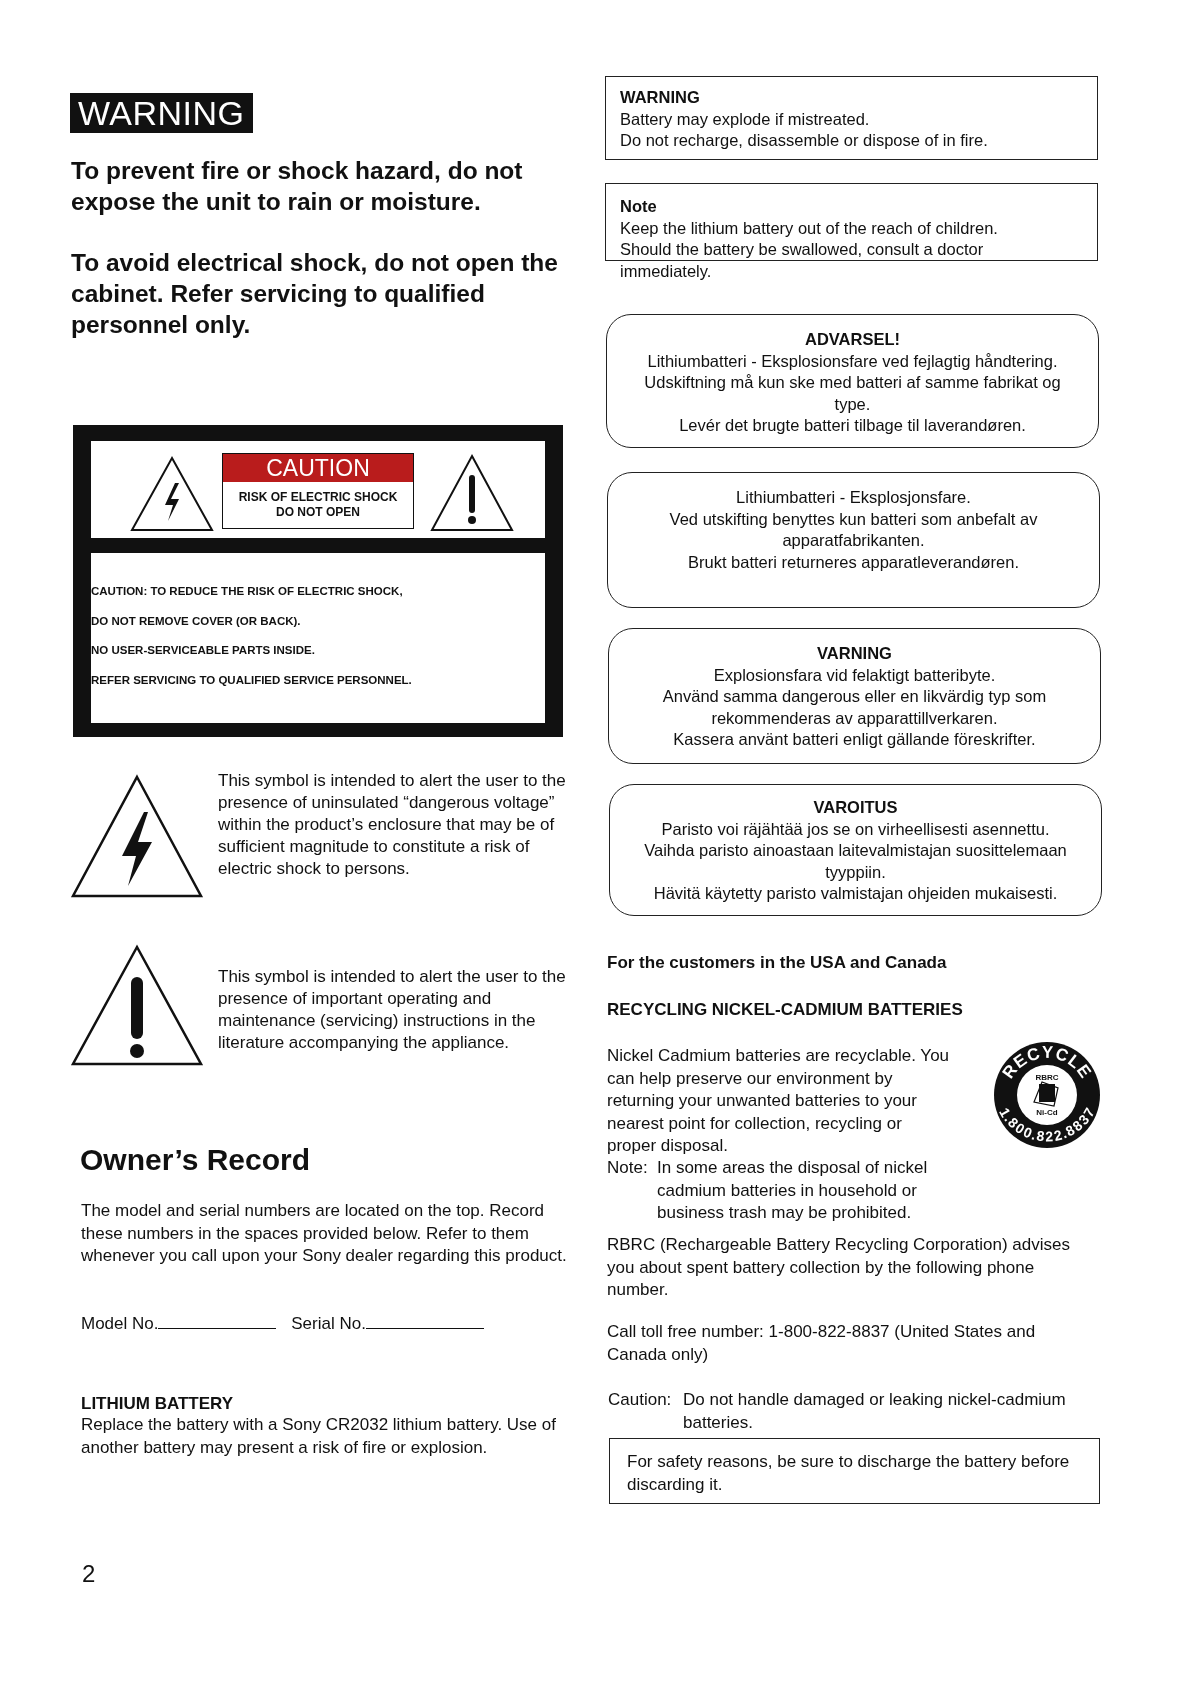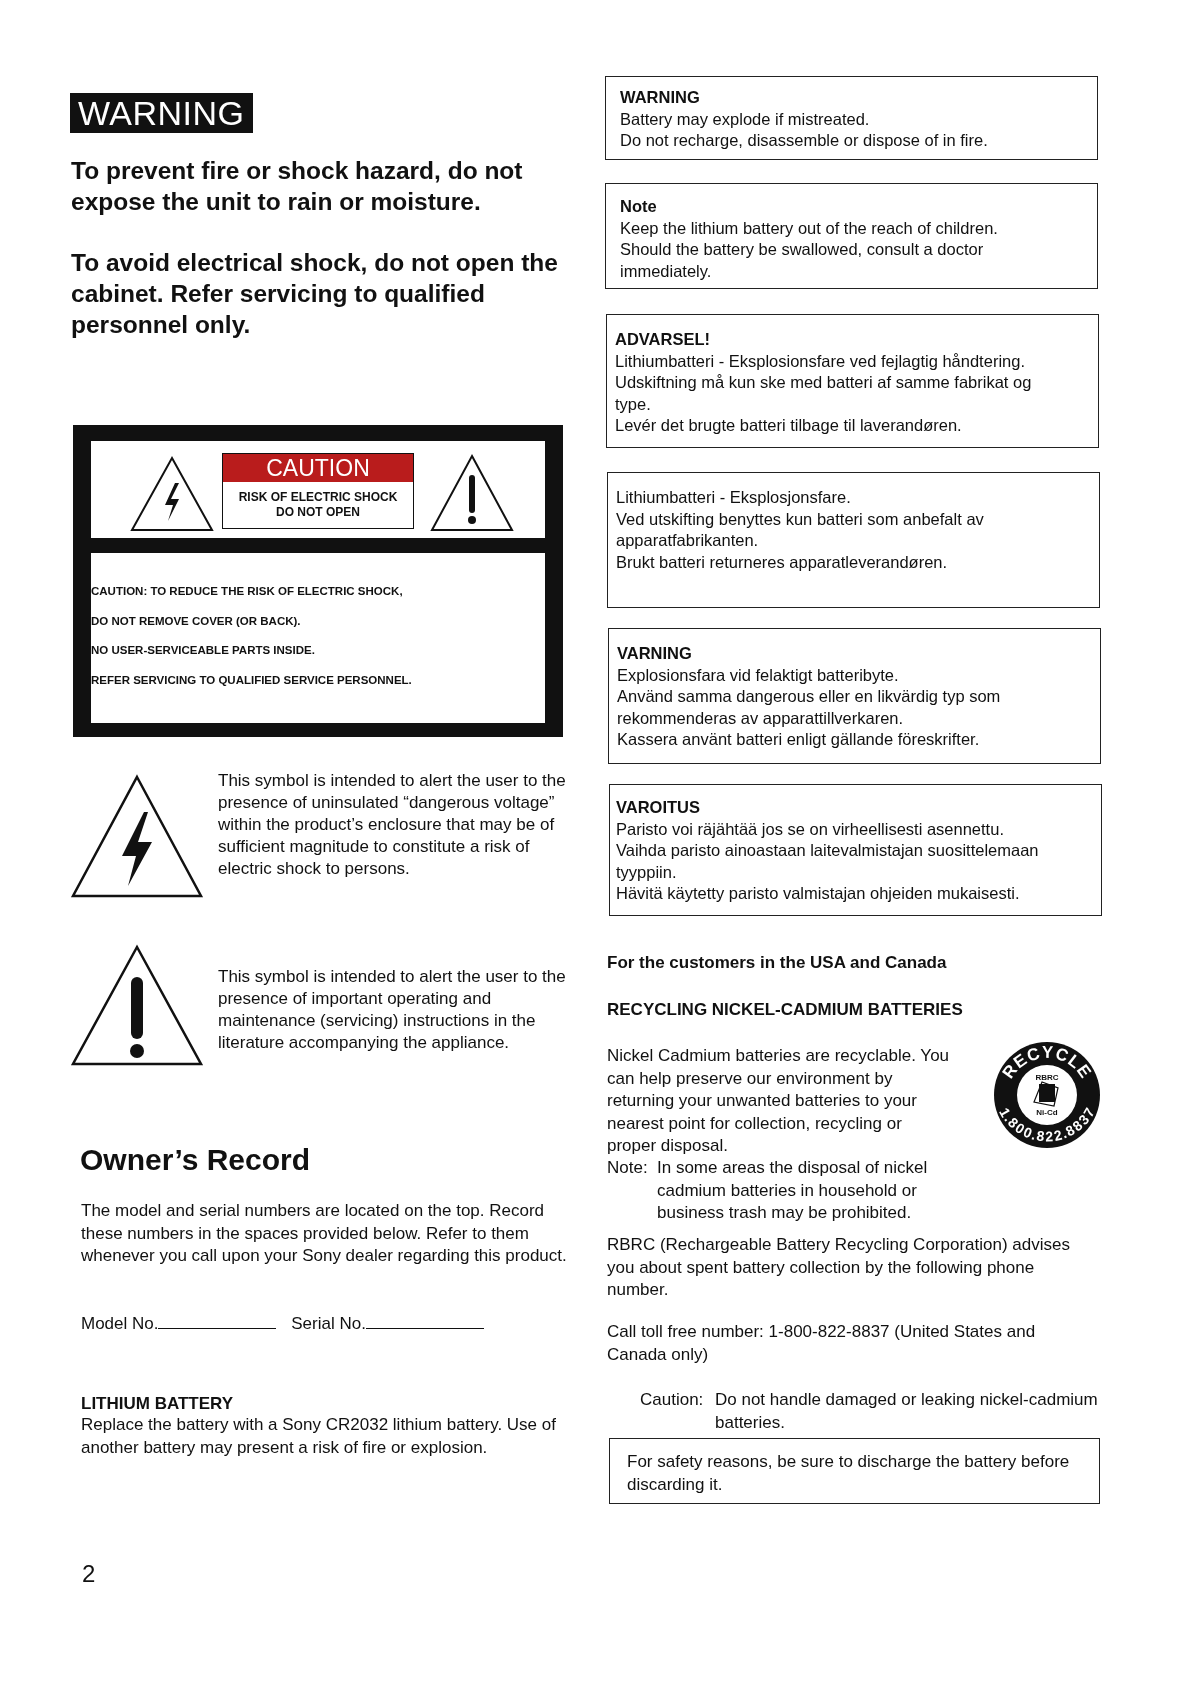--- a/index.html
+++ b/index.html
@@ -29,21 +29,21 @@
   .body-text { font-size:17px; line-height:22.5px; }
   .record-fields { left:81px; top:1314px; font-size:17px; }
   .blank { display:inline-block; border-bottom:1.5px solid #111; width:118px; margin-right:10px; vertical-align:baseline; height:14px; }
   .lith-head { left:81px; top:1394px; font-weight:bold; font-size:17px; }
   .lith-body { left:81px; top:1414px; width:510px; }
   .page-num { left:82px; top:1560px; font-size:24px; }
 
   
   .box { position:absolute; border:1.5px solid #222; box-sizing:border-box; font-size:16.5px; line-height:21.5px; }
   .box .title { font-weight:bold; }
-  .box.center { text-align:left; }
+  .box.center { text-align:center;border-radius:25px; }
   .r-text { font-size:17px; line-height:22.5px; }
   .hang { display:flex; }
   .hang .lbl { flex:none; }
   .recycle-logo { left:992px; top:1040px; width:110px; height:110px; }
 </style>
 </head>
 <body>
 
 <div class="abs warn-badge">WARNING</div>
 
@@ -100,21 +100,21 @@
 <div class="abs body-text lith-body">Replace the battery with a Sony CR2032 lithium battery.  Use of another battery may present a risk of fire or explosion.</div>
 
 <div class="abs page-num">2</div>
 
 <div class="box" style="left:605px;top:76px;width:493px;height:84px;padding:10px 14px">
   <div class="title">WARNING</div>
   <div>Battery may explode if mistreated.</div>
   <div>Do not recharge, disassemble or dispose of in fire.</div>
 </div>
 
-<div class="box" style="left:605px;top:183px;width:493px;height:106px;padding:12px 14px">
+<div class="box" style="left:605px;top:183px;width:493px;height:78px;padding:12px 14px">
   <div class="title">Note</div>
   <div>Keep the lithium battery out of the reach of children.</div>
   <div>Should the battery be swallowed, consult a doctor</div>
   <div>immediately.</div>
 </div>
 
 <div class="box center" style="left:606px;top:314px;width:493px;height:134px;padding:14px 8px">
   <div class="title">ADVARSEL!</div>
   <div>Lithiumbatteri - Eksplosionsfare ved fejlagtig håndtering.</div>
   <div>Udskiftning må kun ske med batteri af samme fabrikat og</div>
@@ -170,20 +170,20 @@
   </text>
   <text x="55" y="40" text-anchor="middle" font-family="Liberation Sans, sans-serif" font-weight="bold" font-size="8" fill="#111">RBRC</text>
   <rect x="47" y="44" width="16" height="18" fill="#111"></rect>
   <path d="M42,62 L50,42 L66,48 L62,66 Z" fill="none" stroke="#111" stroke-width="1.2"></path>
   <text x="55" y="75" text-anchor="middle" font-family="Liberation Sans, sans-serif" font-weight="bold" font-size="8" fill="#111">Ni-Cd</text>
 </svg>
 
 <div class="abs r-text" style="left:607px;top:1234px;width:490px">RBRC (Rechargeable Battery Recycling Corporation) advises you about spent battery collection by the following phone number.</div>
 <div class="abs r-text" style="left:607px;top:1321px;width:470px">Call toll free number: 1-800-822-8837 (United States and Canada only)</div>
 
-<div class="abs r-text hang" style="left:640px;top:1389px;width:490px">
+<div class="abs r-text hang" style="left:608px;top:1389px;width:490px">
   <span class="lbl" style="width:75px">Caution:</span>
   <span>Do not handle damaged or leaking nickel-cadmium batteries.</span>
 </div>
 
 <div class="box r-text" style="left:609px;top:1438px;width:491px;height:66px;padding:12px 17px;font-size:17px;line-height:22.5px">
   <span>For safety reasons, be sure to discharge the battery before discarding it.</span>
 </div>
 
 </body></html>

